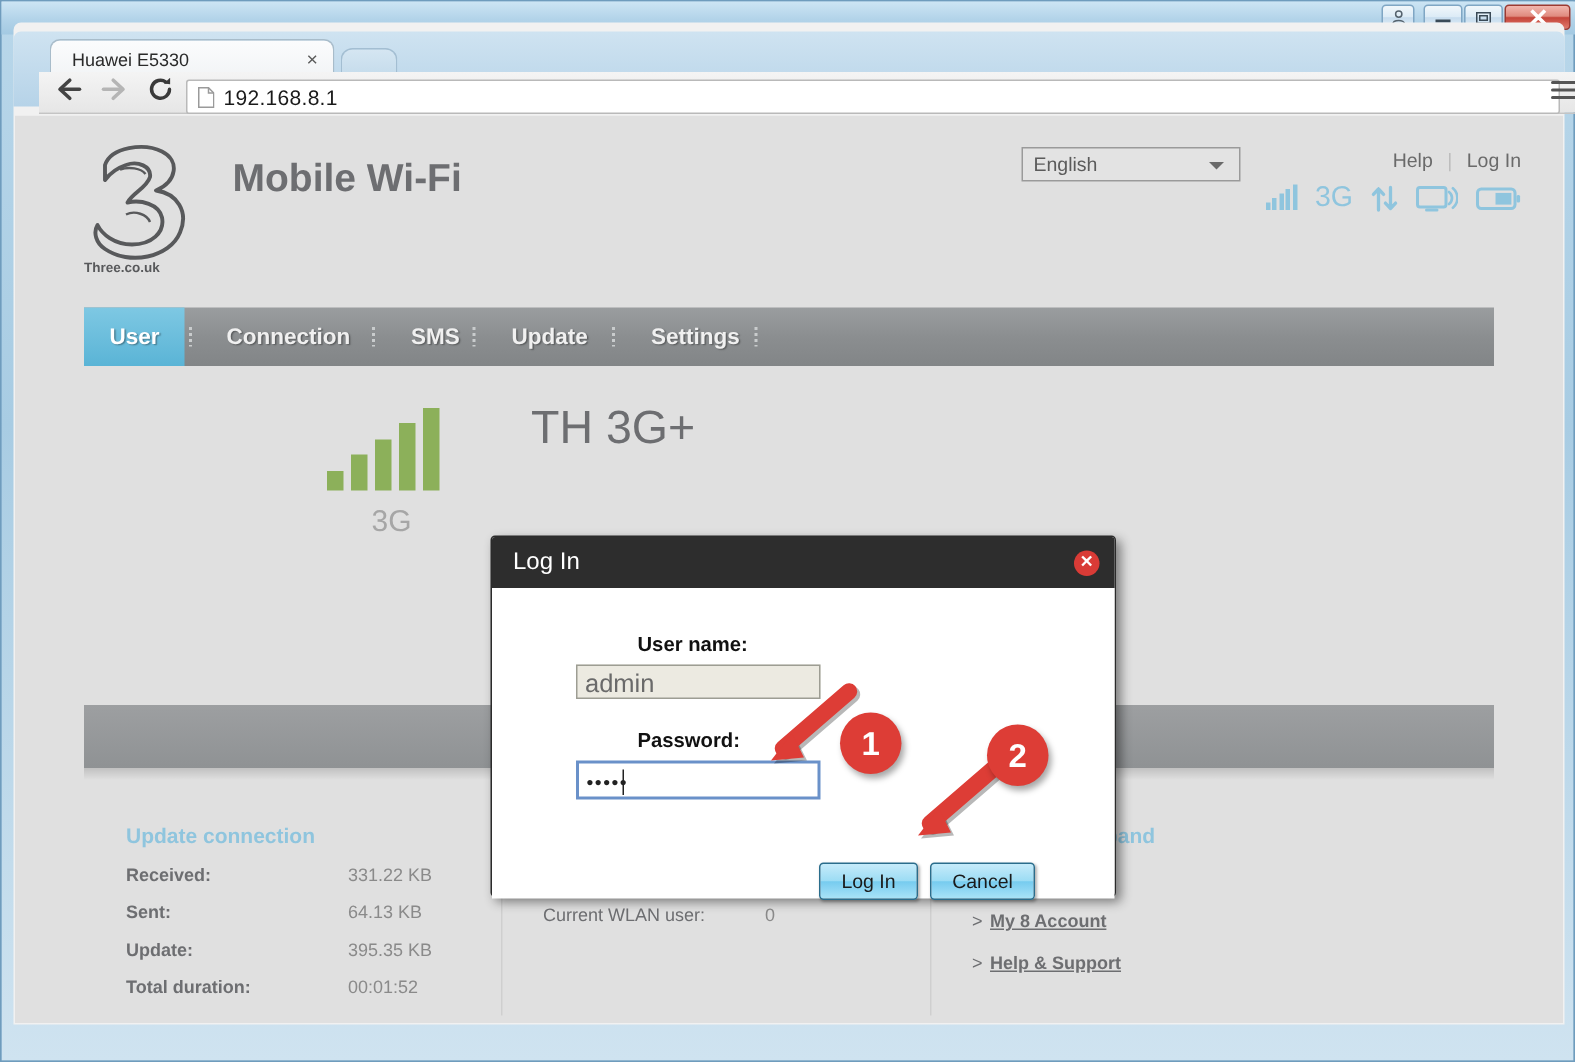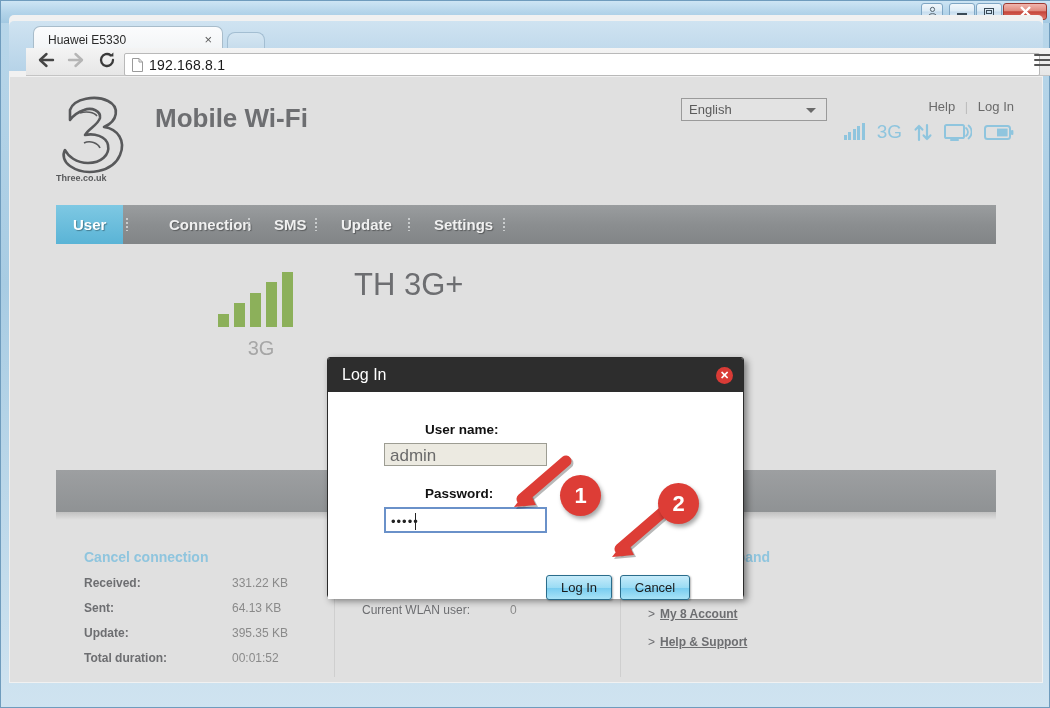--- a/index.html
+++ b/index.html
@@ -371,21 +371,21 @@
               <rect x="1" y="3" width="25" height="13" rx="2.5" fill="none" stroke="#8fc5de" stroke-width="2"></rect>
               <rect x="13" y="5.6" width="10.6" height="7.8" fill="#8fc5de"></rect>
               <rect x="27" y="7" width="2.4" height="5" rx="1" fill="#8fc5de"></rect>
             </svg>
           </div>
         </div>
 
         <div id="navbar">
           <div class="nav-item active" style="left:0">User</div>
           <div class="nav-dots" style="left:70px"></div>
-          <div class="nav-item" style="left:96px">Connection</div>
+          <div class="nav-item" style="left:78px">Connection</div>
           <div class="nav-dots" style="left:192px"></div>
           <div class="nav-item" style="left:201px">SMS</div>
           <div class="nav-dots" style="left:259px"></div>
           <div class="nav-item" style="left:268px">Update</div>
           <div class="nav-dots" style="left:352px"></div>
           <div class="nav-item" style="left:361px">Settings</div>
           <div class="nav-dots" style="left:447px"></div>
         </div>
 
         <div id="device-area">
@@ -401,21 +401,21 @@
         </div>
 
         <div id="gray-band"></div>
         <div id="band-shadow"></div>
 
         <div id="info-area">
           <div class="col-divider" style="left:278px"></div>
           <div class="col-divider" style="left:564px"></div>
 
           <div style="position:absolute;left:28px;top:22px;width:250px">
-            <div class="panel-title">Cancel connection</div>
+            <div class="panel-title">Update connection</div>
             <div class="stat-row">
               <span class="stat-label">Received:</span>
               <span class="stat-value">331.22 KB</span>
             </div>
             <div class="stat-row">
               <span class="stat-label">Sent:</span>
               <span class="stat-value">64.13 KB</span>
             </div>
             <div class="stat-row">
               <span class="stat-label">Update:</span>

